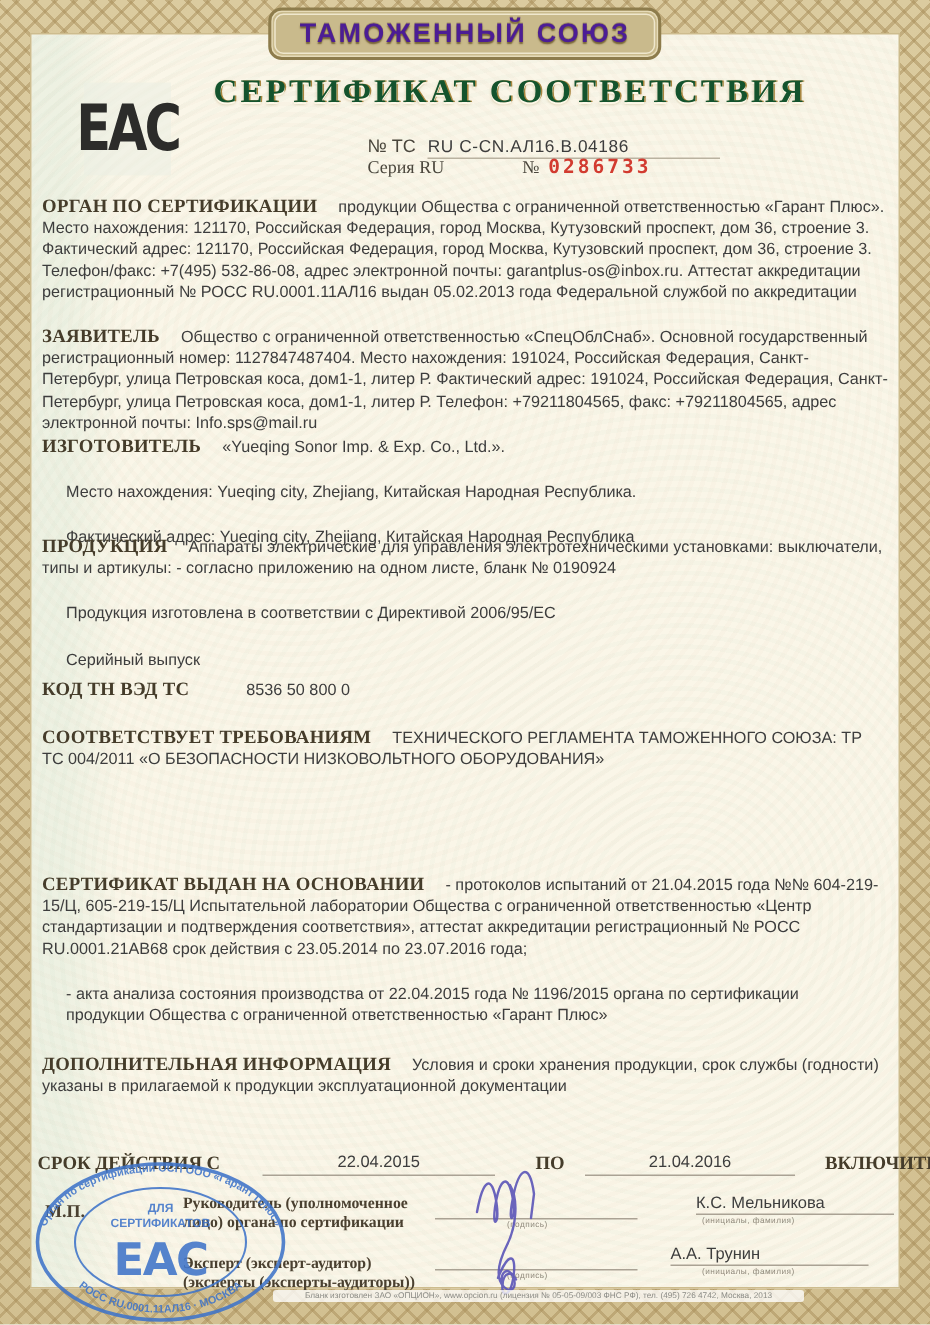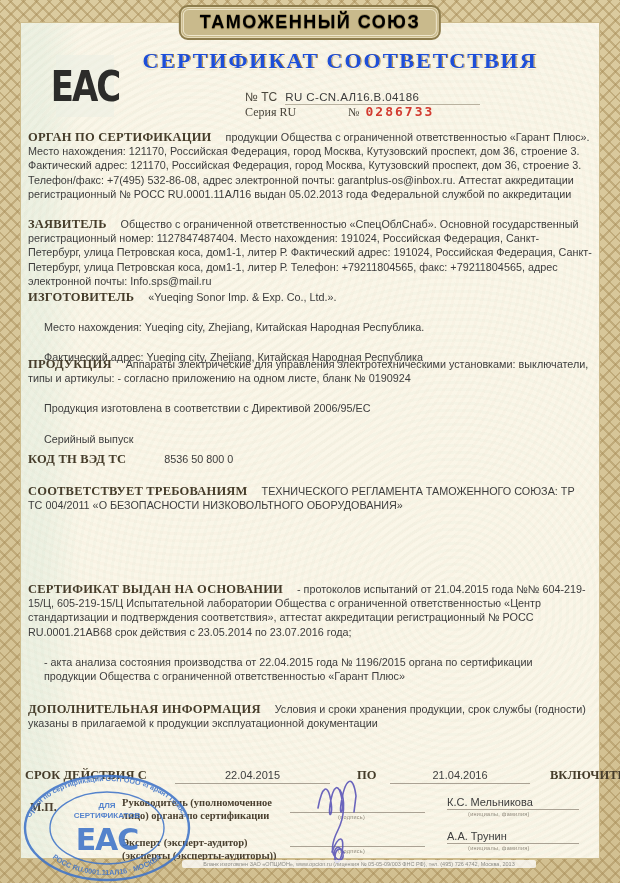--- a/index.html
+++ b/index.html
@@ -24,37 +24,37 @@
       #faf6e8;
     border:1px solid #cdbc8e;
   }
   .plaque{
     position:absolute;top:5px;left:50%;transform:translateX(-50%);
     background:#c9ba8c;border:2px solid #8d7c4c;border-radius:9px;padding:2px;
     box-shadow:0 0 0 1px #e6dbb8 inset;
   }
   .plaque-inner{
     border:1px solid #efe7cd;border-radius:6px;padding:2px 16px;
-    color:#000000;font-weight:bold;font-size:18px;letter-spacing:1.5px;
+    color:#4c1d95;font-weight:bold;font-size:18px;letter-spacing:1.5px;
     font-family:"Liberation Sans",sans-serif;
     text-shadow:0 1px 1px rgba(110,92,45,.9), 0 -1px 0 rgba(110,92,45,.4);
     white-space:nowrap;
   }
   .eac-logo{
     position:absolute;left:56px;top:55px;width:58px;height:62px;
     display:flex;align-items:center;justify-content:center;
     background:rgba(235,238,228,.55);
     color:#2c2c2a;font-family:"DejaVu Sans",sans-serif;font-weight:900;
     font-size:34px;transform-origin:center;letter-spacing:-2px;
   }
   .eac-logo span{transform:scaleY(1.25);}
   .doc-title{
     position:absolute;top:48px;left:120px;right:60px;text-align:center;
     font-family:"Liberation Serif",serif;font-weight:bold;font-size:22px;
-    letter-spacing:2px;color:#1d4ed8;
+    letter-spacing:2px;color:#14532d;
     text-shadow:0 1px 0 #fdf8e8, 1px 0 0 #a8853d, 0 1px 2px rgba(150,120,50,.45);
     white-space:nowrap;
   }
   .num-row{position:absolute;top:90px;left:245px;font-size:12px;color:#4a463c;}
   .num-label{font-family:Liberation Sans, sans-serif;margin-right:8px;}
   .num-value{
     display:inline-block;min-width:195px;border-bottom:1px solid #b9b2a0;
     font-family:"Liberation Sans",sans-serif;font-size:11.5px;color:#3c3c3c;
     letter-spacing:.4px;padding-bottom:1px;
   }
@@ -174,21 +174,21 @@
     <span class="date-cell" style="left:365px;width:140px;top:1px;">21.04.2016</span>
     <span class="vlabel" style="left:525px;">ВКЛЮЧИТЕЛЬНО</span>
   </div>
 
   <div class="sig-label" style="top:796px;">
     <div>Руководитель (уполномоченное</div>
     <div>лицо) органа по сертификации</div>
   </div>
   <div class="sig-linezone" style="top:798px;"></div>
   <div class="sig-caption" style="left:338px;top:814px;">(подпись)</div>
-  <div class="sig-name" style="top:796px;">К.С. Мельникова</div>
+  <div class="sig-name" style="top:796px;margin-left:17px;">К.С. Мельникова</div>
   <div class="sig-caption" style="left:468px;top:811px;">(инициалы, фамилия)</div>
 
   <div class="sig-label" style="top:836px;">
     <div>Эксперт (эксперт-аудитор)</div>
     <div>(эксперты (эксперты-аудиторы))</div>
   </div>
   <div class="sig-linezone" style="top:832px;"></div>
   <div class="sig-caption" style="left:338px;top:848px;">(подпись)</div>
   <div class="sig-name" style="top:830px;">А.А. Трунин</div>
   <div class="sig-caption" style="left:468px;top:845px;">(инициалы, фамилия)</div>

